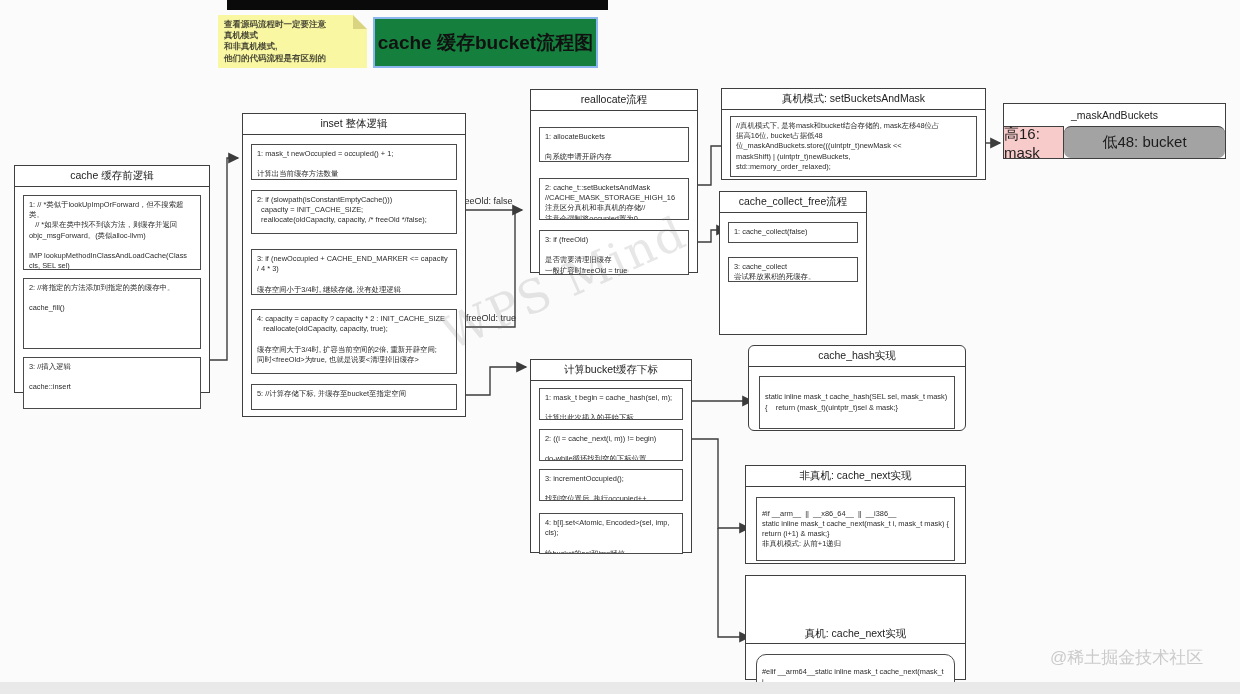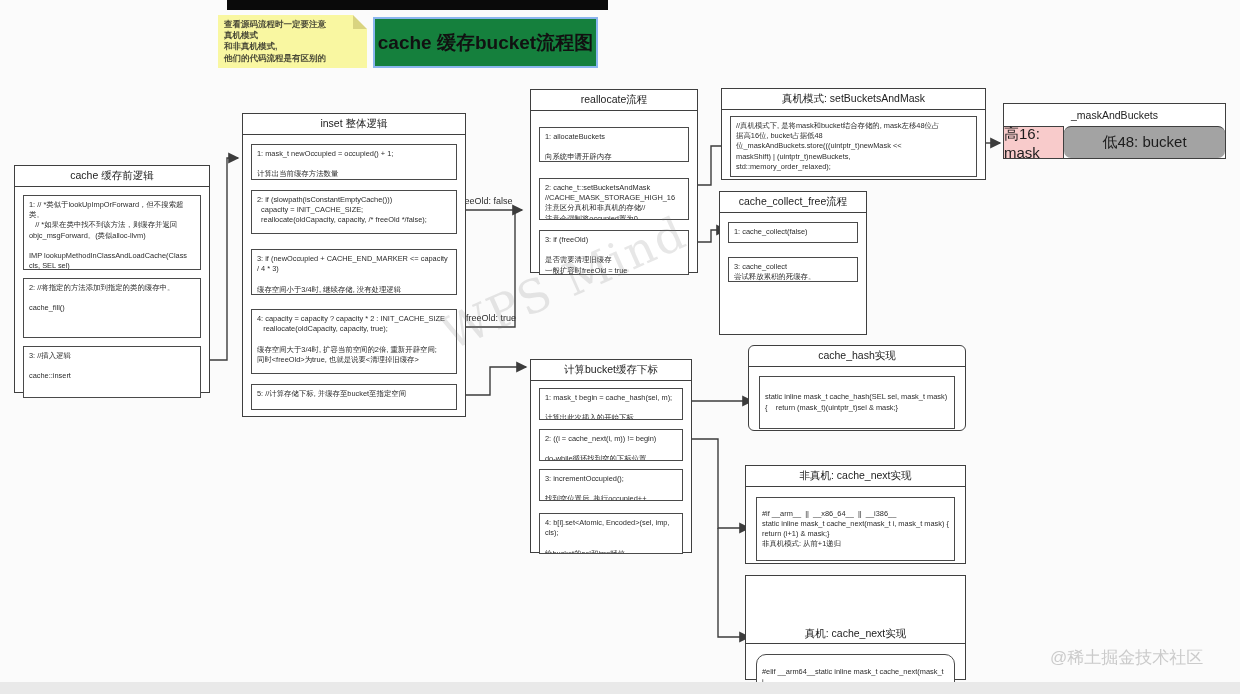--- a/index.html
+++ b/index.html
@@ -77,21 +77,21 @@
   <div class="edge-label" style="left:466px;top:313px;">freeOld: true</div>
 
   <div class="gbox" style="left:14px;top:165px;width:196px;height:228px;">
     <div class="gtitle">cache 缓存前逻辑</div>
     <div class="gitem" style="margin:8px 8px 0;height:75px;">1: // *类似于lookUpImpOrForward，但不搜索超类。
    // *如果在类中找不到该方法，则缓存并返回
 objc_msgForward。(类似alloc-llvm)
 
 IMP lookupMethodInClassAndLoadCache(Class
 cls, SEL sel)</div>
-    <div class="gitem" style="margin:8px 8px 0;height:60px;">2: //将指定的方法添加到指定的类的缓存中。
+    <div class="gitem" style="margin:8px 8px 0;height:71px;">2: //将指定的方法添加到指定的类的缓存中。
 
 cache_fill()</div>
     <div class="gitem" style="margin:8px 8px 0;height:52px;">3: //插入逻辑
 
 cache::insert</div>
   </div>
 
   <div class="gbox" style="left:242px;top:113px;width:224px;height:304px;">
     <div class="gtitle">inset 整体逻辑</div>
     <div class="gitem" style="margin:9px 8px 0;height:36px;">1: mask_t newOccupied = occupied() + 1;

